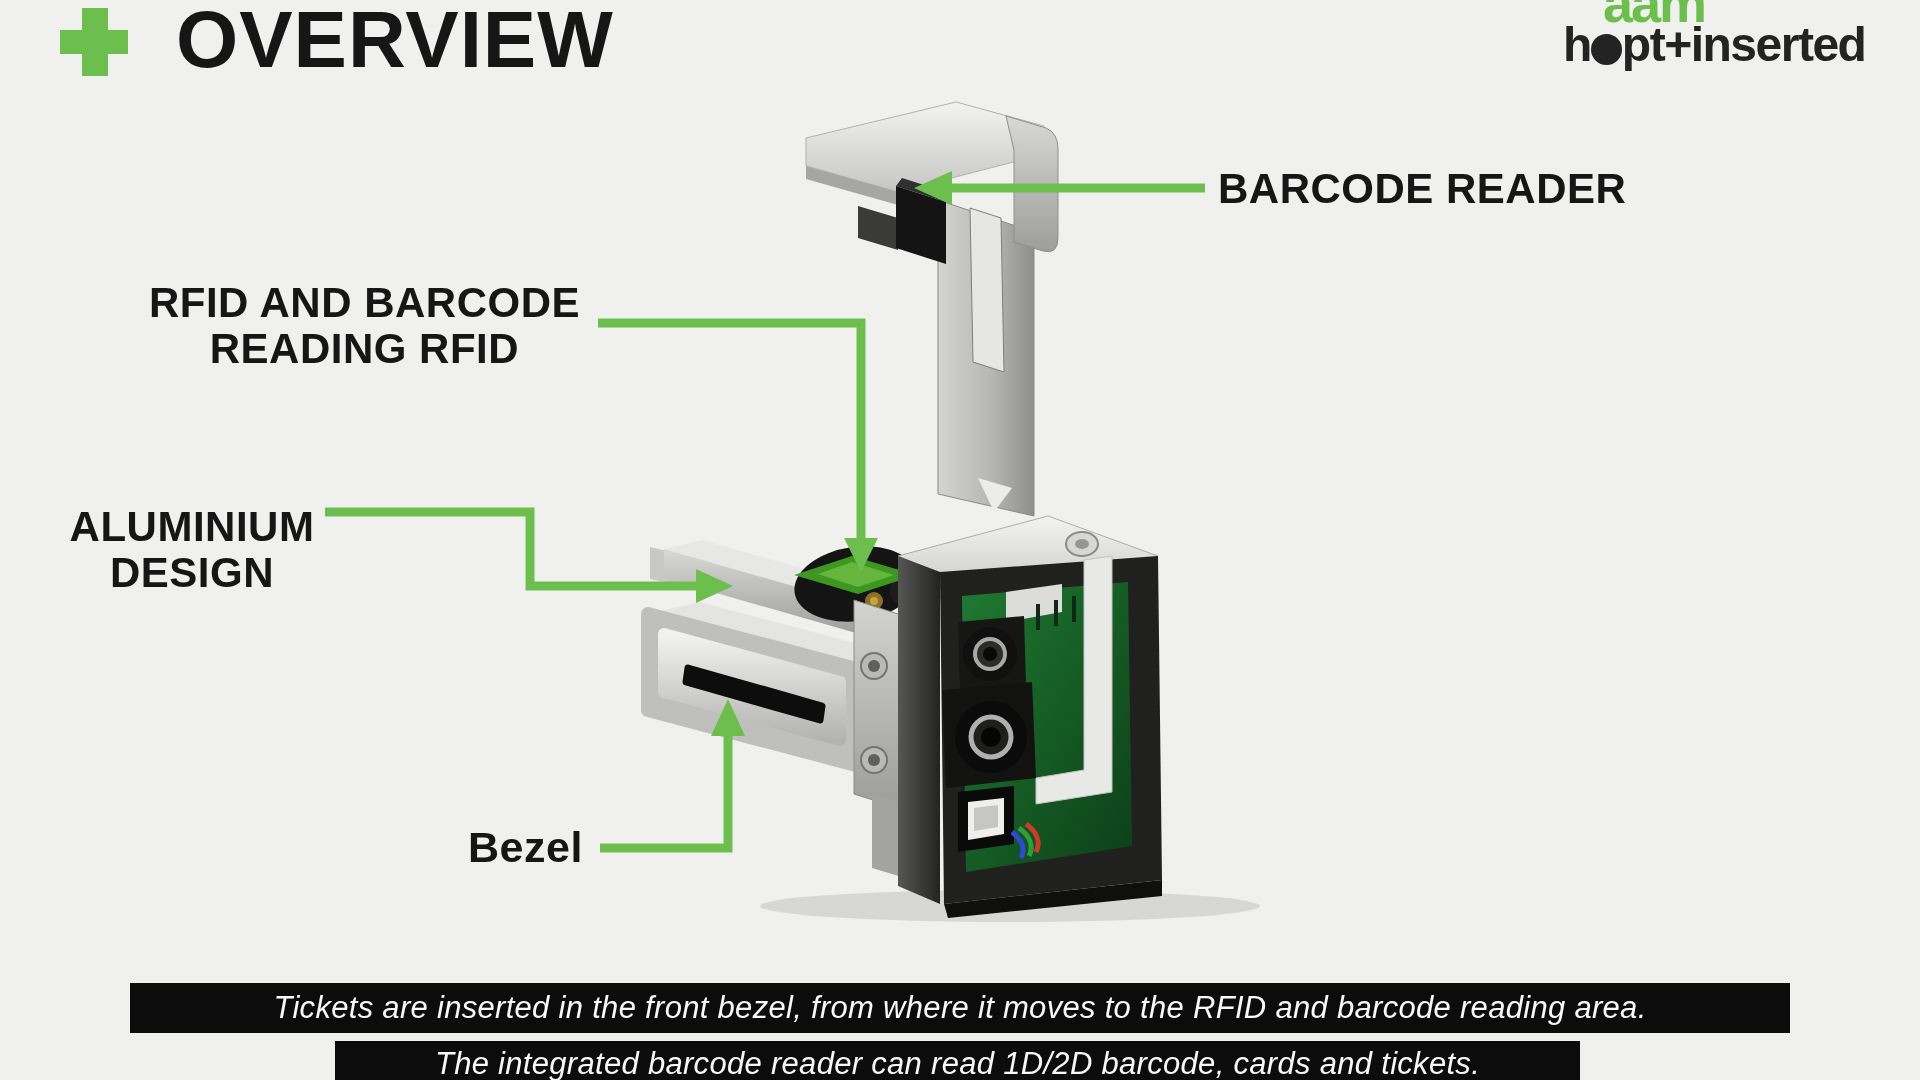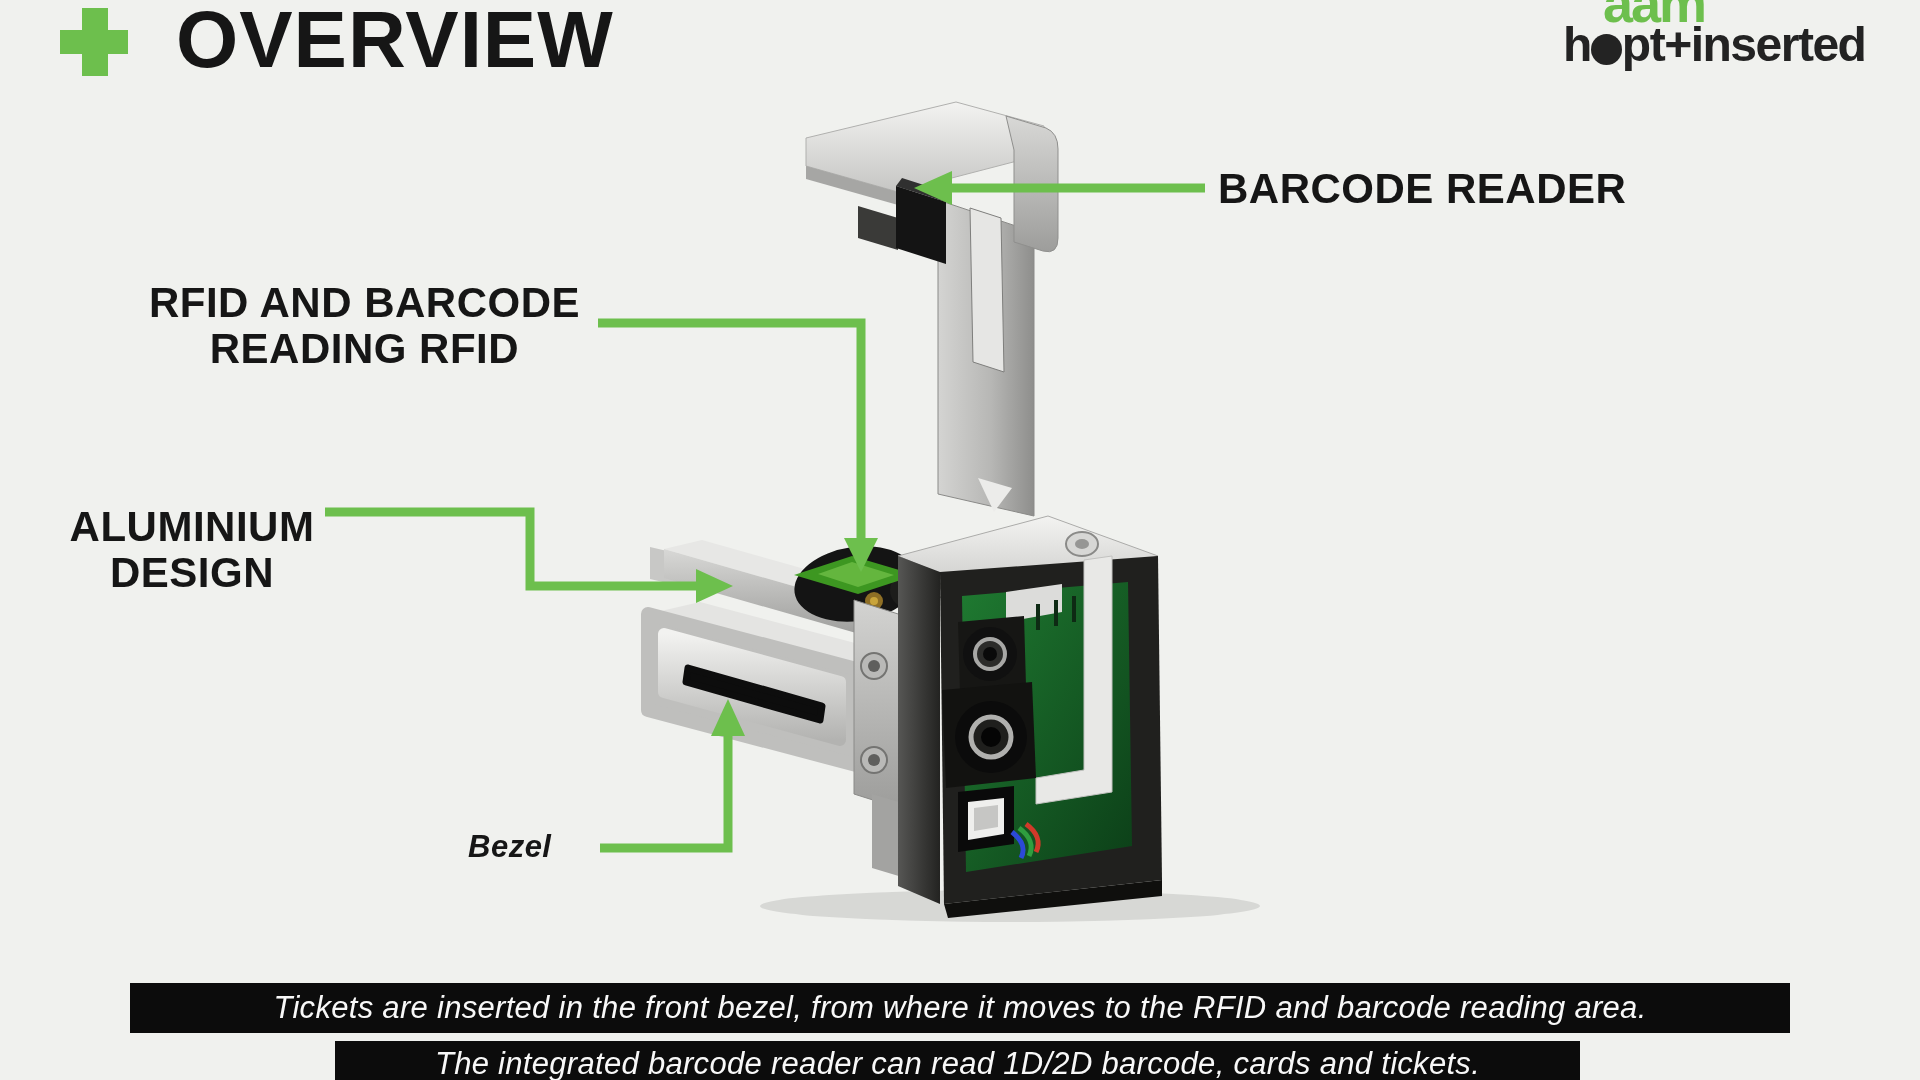--- a/index.html
+++ b/index.html
@@ -25,21 +25,21 @@
   .logo-hs{color:#232323;font-size:48px;font-weight:800;letter-spacing:-1.5px;margin-top:-9px;white-space:nowrap;}
   .logo-dot{display:inline-block;width:31px;height:31px;border-radius:50%;background:#232323;
             vertical-align:-4px;margin:0 0px;}
 
   
   .callout{position:absolute;font-weight:800;font-size:42px;line-height:46px;
            color:var(--text);letter-spacing:0.5px;white-space:nowrap;}
   .callout-barcode{left:1218px;top:166px;}
   .callout-rfid{right:1340px;top:280px;text-align:center;}
   .callout-aluminium{left:62px;top:456px;width:260px;text-align:center;margin-top:48px;}
-  .callout-bezel{left:468px;top:824px;font-size:31px;font-style:italic;}
+  .callout-bezel{left:468px;top:824px;font-size:43px;}
 
   
   svg.layer{position:absolute;left:0;top:0;width:1920px;height:1080px;pointer-events:none;}
   .connector{stroke:var(--accent);stroke-width:9;fill:none;}
   .arrowhead{fill:var(--accent);}
 
   
   .caption{position:absolute;background:var(--caption-bg);color:var(--caption-text);
            display:flex;align-items:center;justify-content:center;
            font-style:italic;font-size:31px;font-weight:400;letter-spacing:0.3px;white-space:nowrap;}

